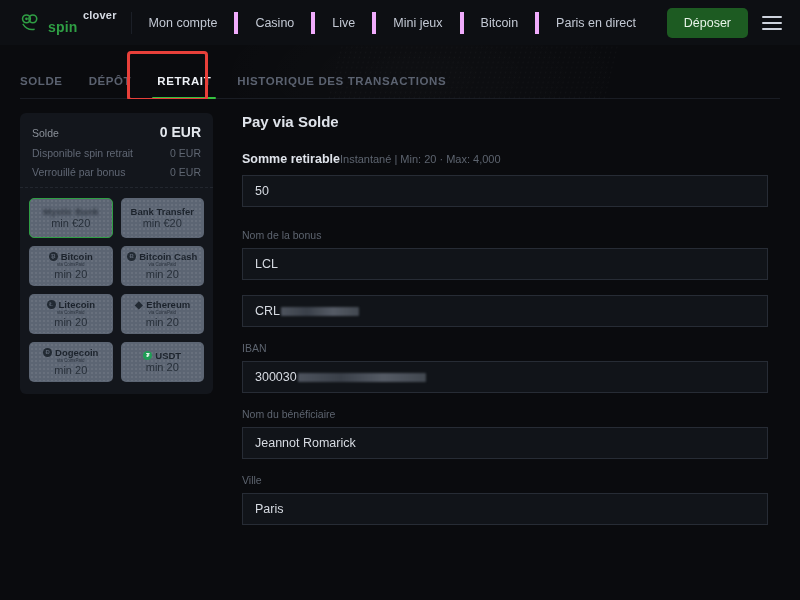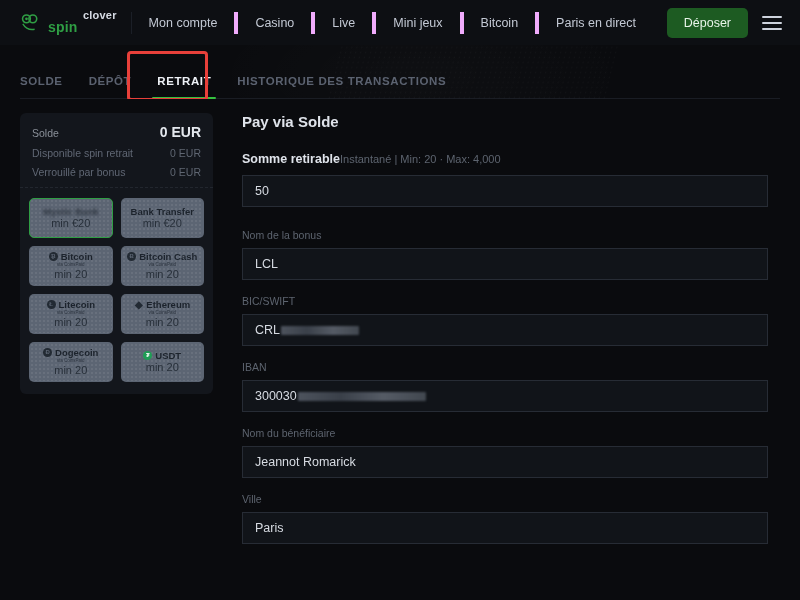--- a/index.html
+++ b/index.html
@@ -373,21 +373,20 @@
     </div>
     <div class="input amount">
       <span>50</span>
     </div>
 
     <div class="field-label">Nom de la bonus</div>
     <div class="input">
       <span>LCL</span>
     </div>
 
-    <div class="field-label">BIC/SWIFT</div>
     <div class="input">
       <span>CRL</span>
         <span class="redact" style="width:78px"></span>
     </div>
 
     <div class="field-label">IBAN</div>
     <div class="input">
       <span>300030</span>
         <span class="redact" style="width:128px"></span>
     </div>

